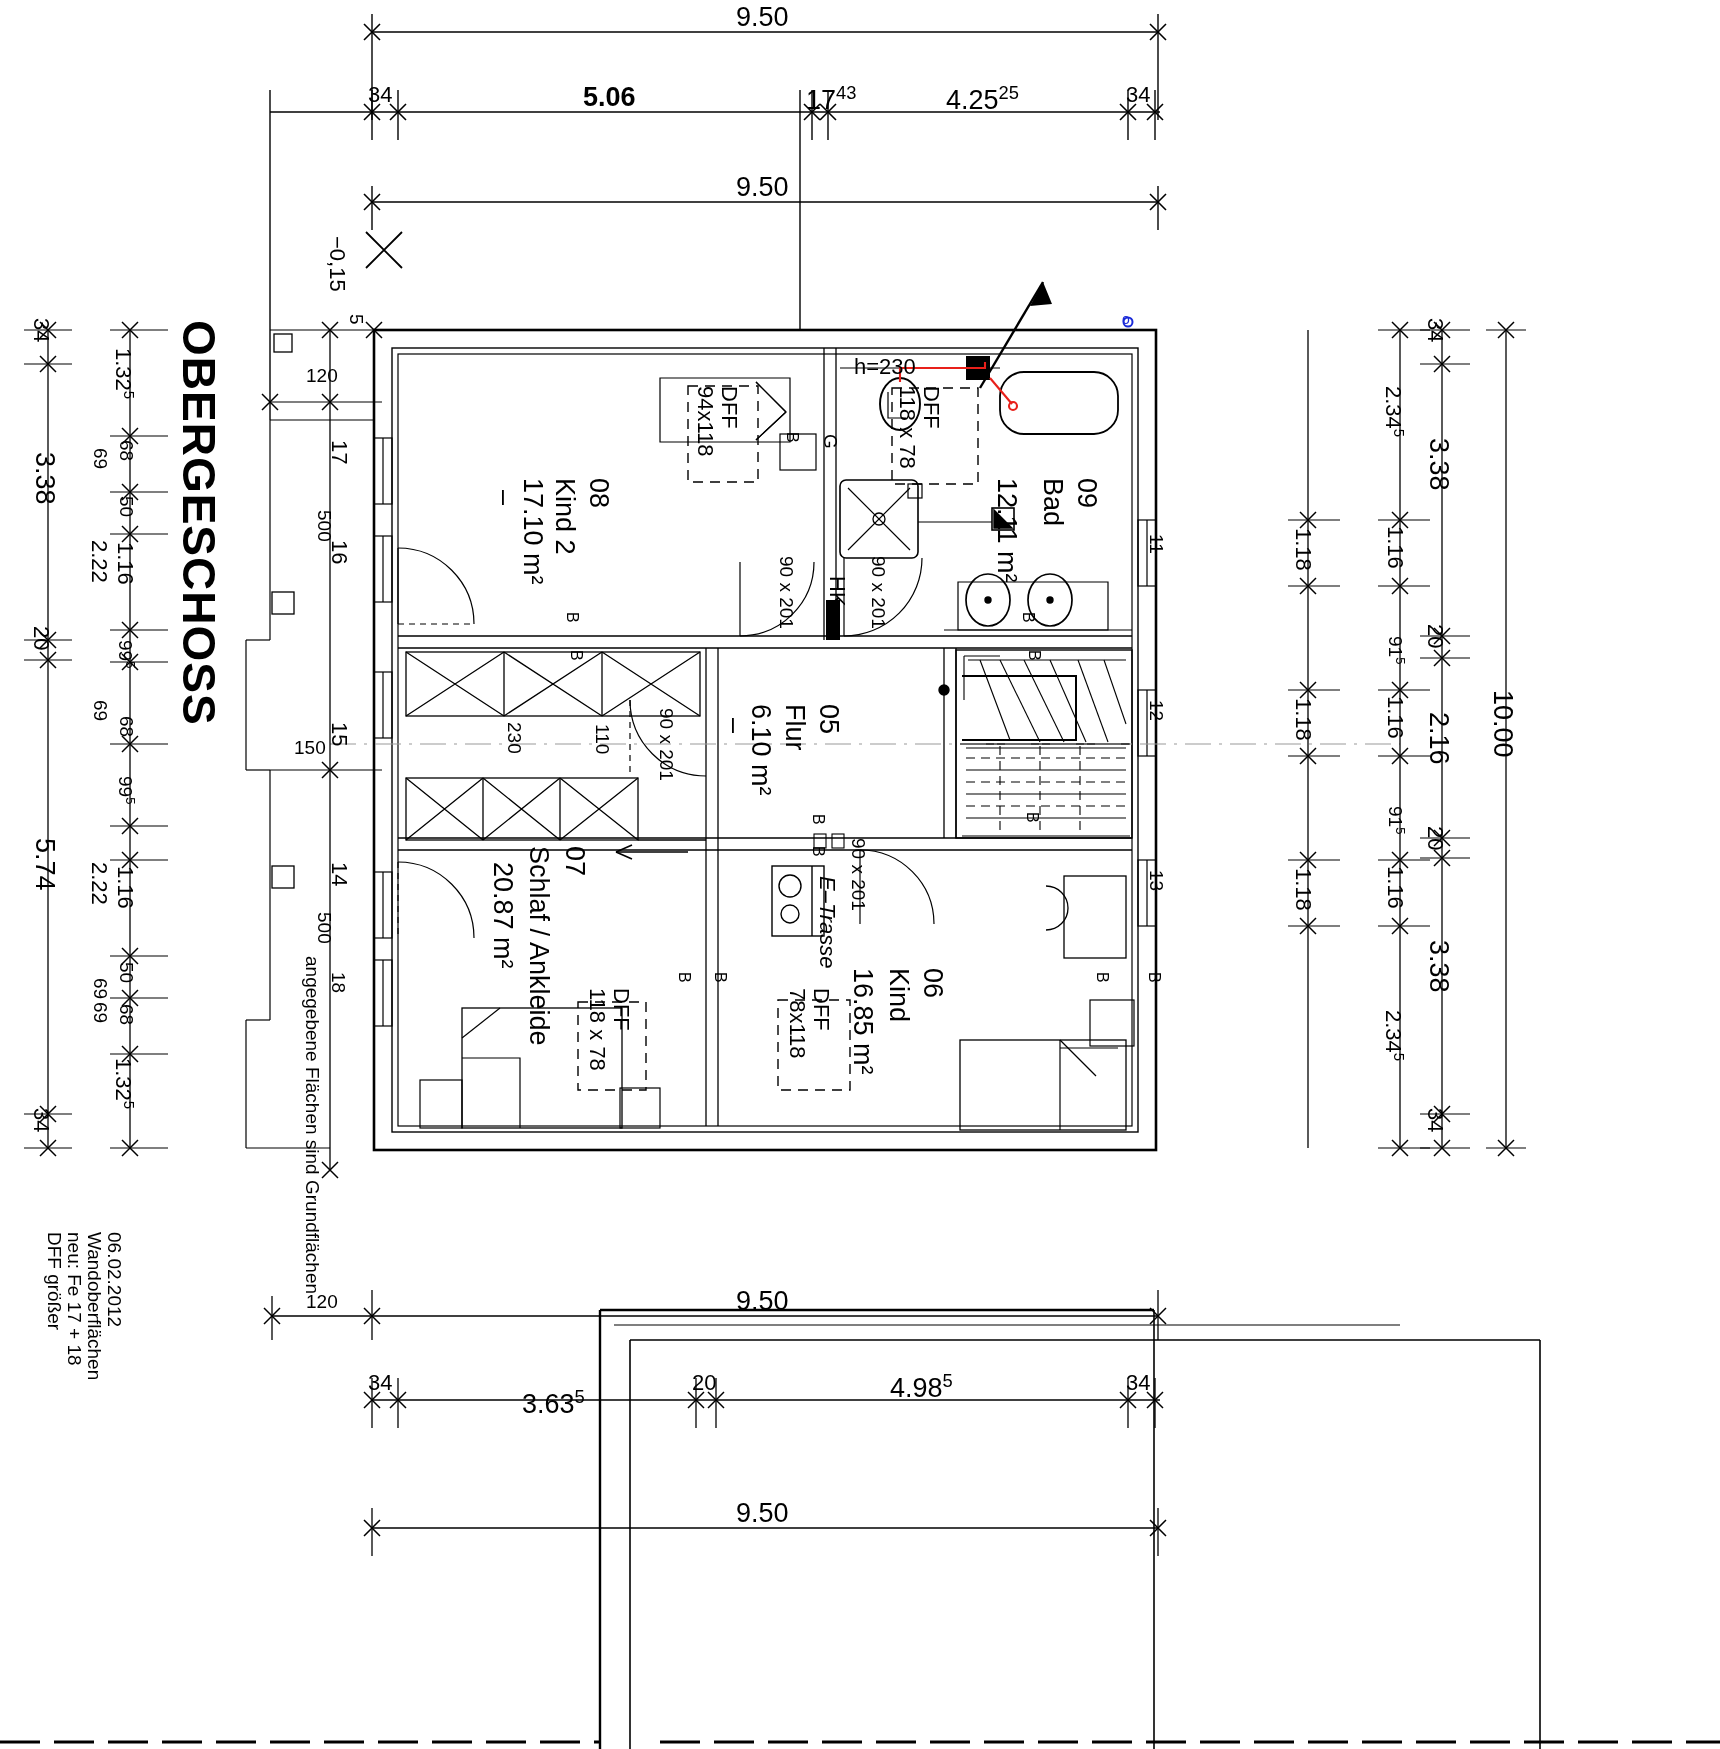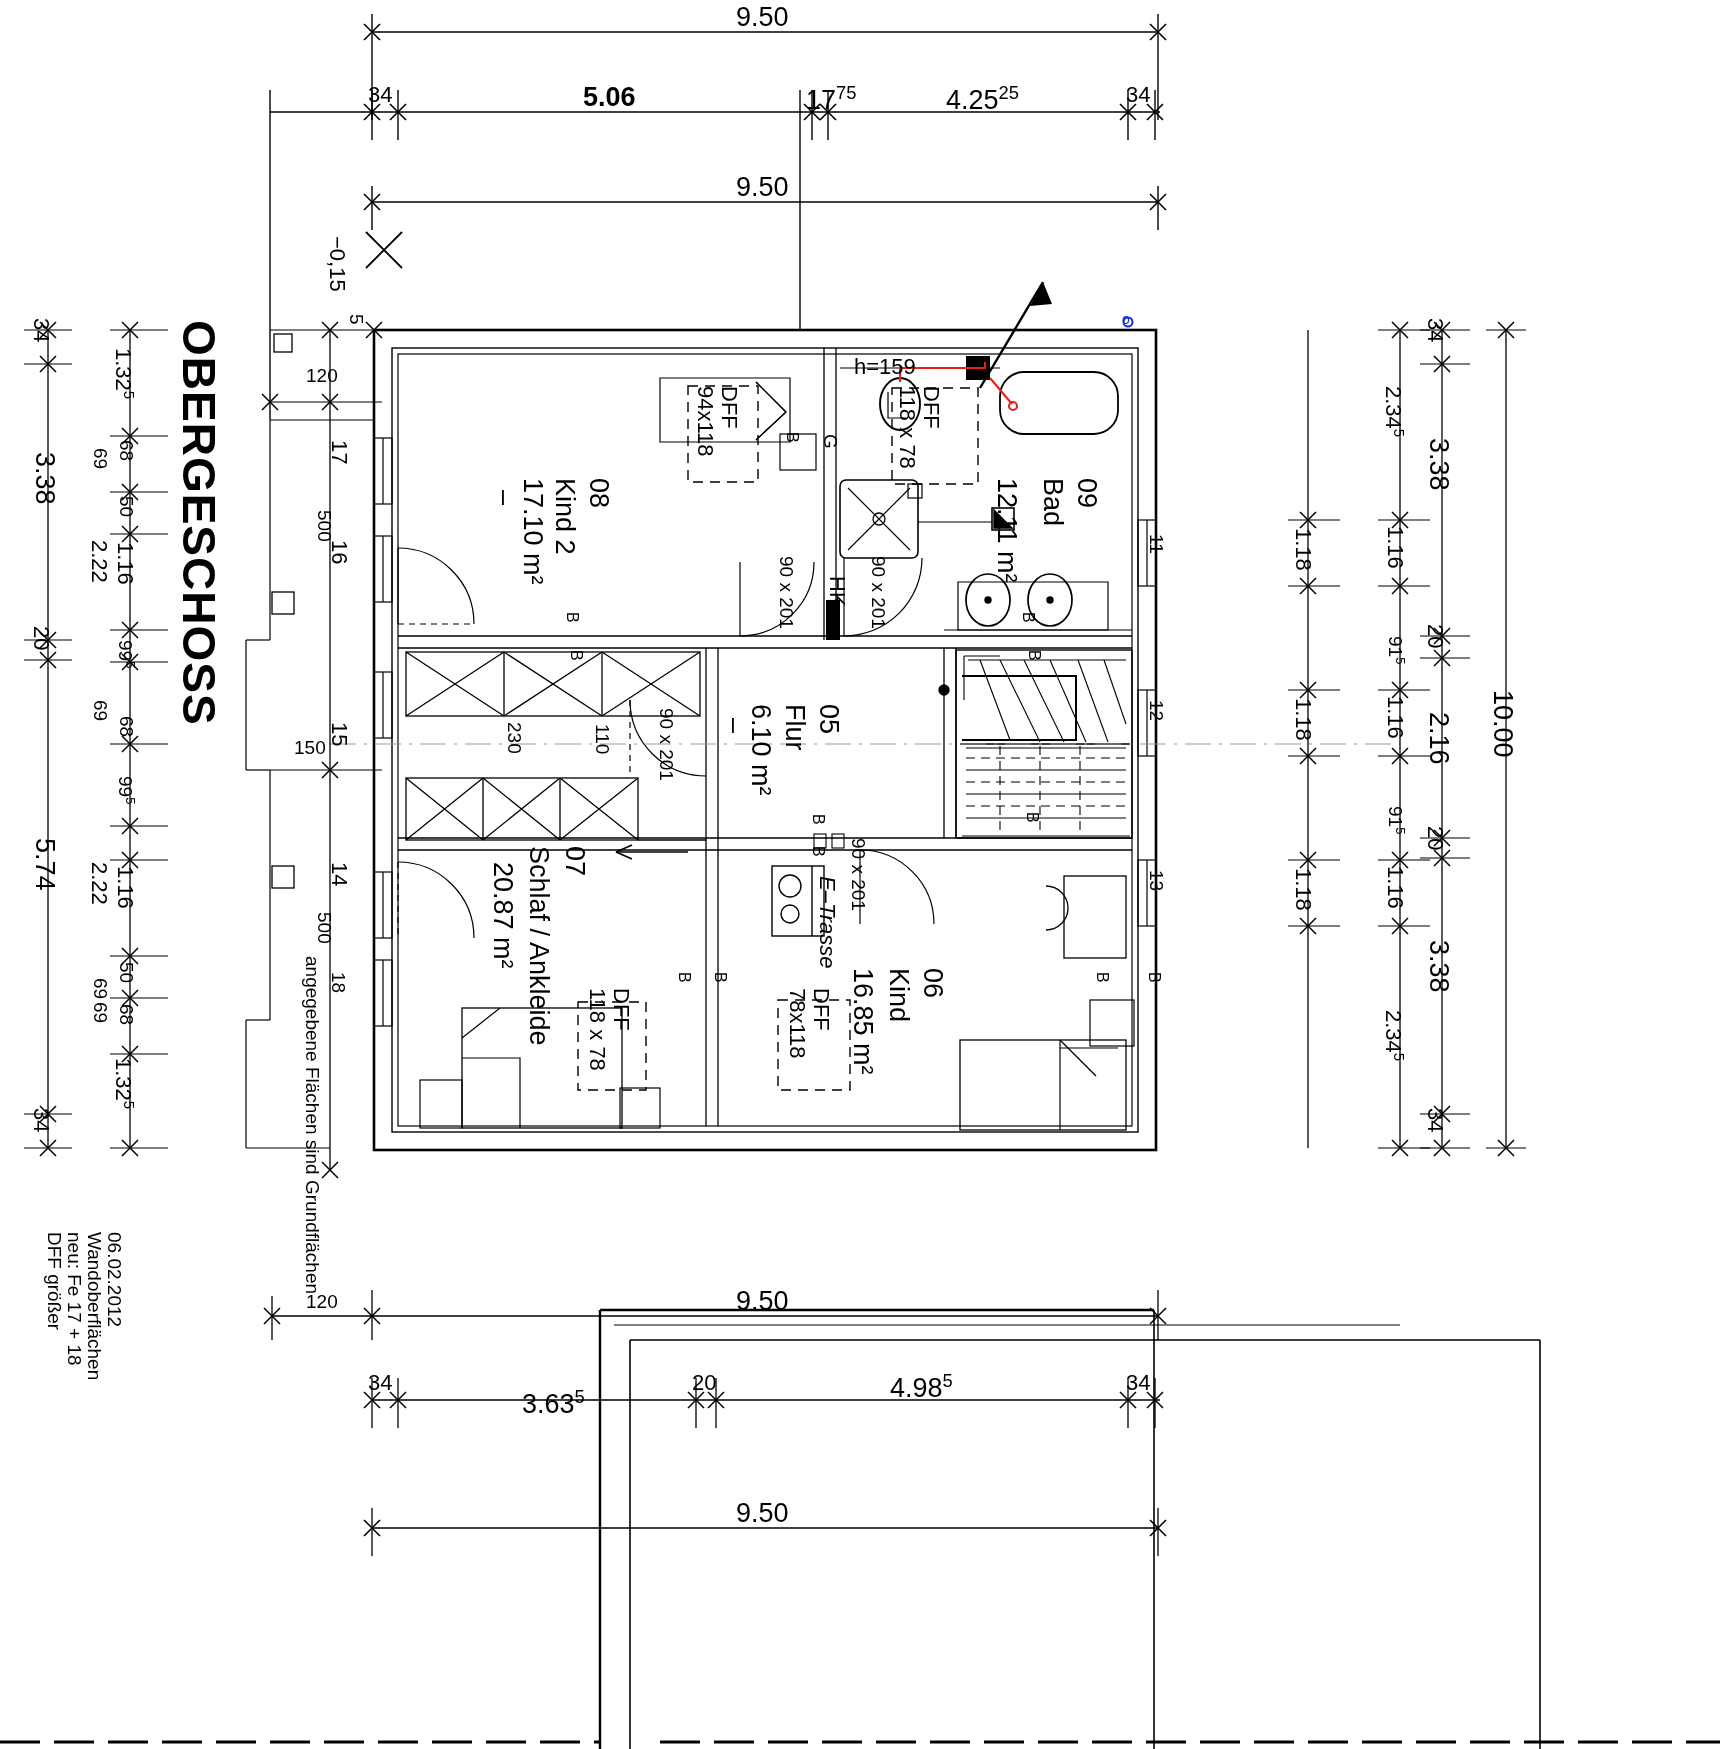--- a/index.html
+++ b/index.html
@@ -493,21 +493,21 @@
 <div class="lbl title rot90" style="left:222px; top:320px;">OBERGESCHOSS</div>
 
 <div class="lbl mid rot90" style="left:348px; top:236px;">−0,15</div>
 
 <div class="lbl big" style="left:736px; top:4px;">9.50</div>
 <div class="lbl big" style="left:736px; top:174px;">9.50</div>
 
 <div class="lbl mid" style="left:368px; top:84px;">34</div>
 <div class="lbl big" style="left:583px; top:84px;font-weight:bold;">5.06</div>
 <div class="lbl big" style="left:806px; top:84px;">
-  <span>17</span><span class="sup">75</span>
+  <span>17</span><span class="sup">43</span>
 </div>
 <div class="lbl big" style="left:946px; top:84px;">
   <span>4.25</span><span class="sup">25</span>
 </div>
 <div class="lbl mid" style="left:1126px; top:84px;">34</div>
 
 <div class="lbl mid rot90" style="left:52px; top:318px;">34</div>
 <div class="lbl big rot90" style="left:58px; top:452px;">3.38</div>
 <div class="lbl mid rot90" style="left:52px; top:626px;">20</div>
 <div class="lbl big rot90" style="left:58px; top:838px;">5.74</div>
@@ -621,21 +621,21 @@
 <div class="lbl mid rot90" style="left:608px; top:988px;">118 x 78</div>
 
 <div class="lbl mid rot90" style="left:832px; top:988px;">DFF</div>
 <div class="lbl mid rot90" style="left:808px; top:988px;">78x118</div>
 
 <div class="lbl sm rot90" style="left:796px; top:556px;">90 x 201</div>
 <div class="lbl sm rot90" style="left:888px; top:556px;">90 x 201</div>
 <div class="lbl sm rot90" style="left:676px; top:708px;">90 x 201</div>
 <div class="lbl sm rot90" style="left:868px; top:838px;">90 x 201</div>
 
-<div class="lbl mid" style="left:854px; top:356px;">h=159</div>
+<div class="lbl mid" style="left:854px; top:356px;">h=230</div>
 <div class="lbl mid rot90" style="left:848px; top:576px;">HK</div>
 <div class="lbl sm rot90" style="left:840px; top:434px;">G</div>
 <div class="lbl mid ital rot90" style="left:838px; top:876px;">E–Trasse</div>
 <div class="lbl sm rot90" style="left:524px; top:722px;">230</div>
 <div class="lbl sm rot90" style="left:612px; top:724px;">110</div>
 <div class="lbl tiny" style="left:1122px; top:312px; color:#1a2ad8;">o</div>
 
 <div class="lbl xs rot90" style="left:800px; top:432px;">B</div>
 <div class="lbl xs rot90" style="left:580px; top:612px;">B</div>
 <div class="lbl xs rot90" style="left:584px; top:650px;">B</div>

